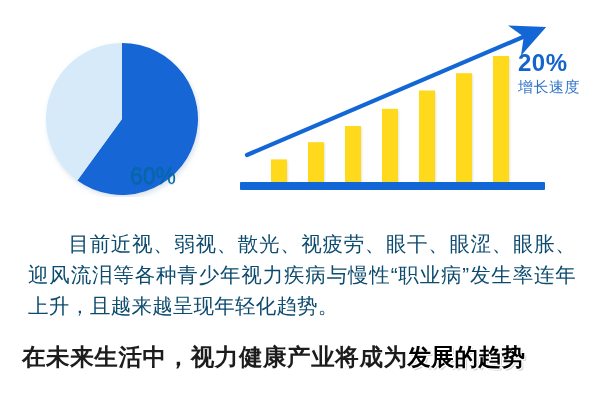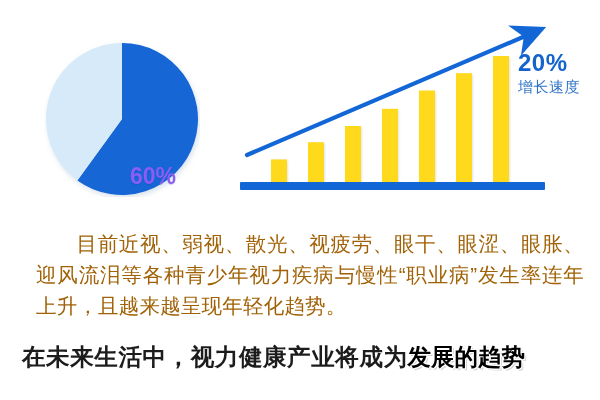--- a/index.html
+++ b/index.html
@@ -22,21 +22,21 @@
   }
 
   
   #pie-wrap{
     position:absolute;left:44px;top:41px;width:156px;height:156px;
   }
   #pie-svg{display:block;width:156px;height:156px;}
   #pie-label{
     position:absolute;
     left:86px;top:122px;
-    font-size:23px;font-weight:bold;color:#8b5cf6;
+    font-size:23px;font-weight:normal;color:#0369a1;
     letter-spacing:0px;
     white-space:nowrap;
     text-shadow:0 1px 1px rgba(0,60,130,0.18);
   }
 
   
   #bars-wrap{
     position:absolute;left:230px;top:20px;width:330px;height:185px;
   }
   #bars-svg{display:block;width:330px;height:185px;}
@@ -49,24 +49,23 @@
     line-height:26px;letter-spacing:0.5px;
   }
   #growth-sub{
     font-size:15px;color:#2f73c6;line-height:20px;margin-top:1px;
     letter-spacing:0.5px;
   }
 
   
   #body-copy{
     position:absolute;left:28px;top:228px;width:548px;
-    font-size:20.5px;line-height:31px;color:#a16207;
+    font-size:20.5px;line-height:31px;color:#0c4a6e;
     letter-spacing:0.2px;
     text-align:justify;
-    margin-left:8px;
   }
   #body-copy .indent{display:inline-block;width:40px;}
 
   #headline{
     position:absolute;left:22px;top:340px;width:560px;
     font-size:23.5px;font-weight:bold;color:#1c1c1c;
     line-height:34px;letter-spacing:0.6px;
     white-space:nowrap;
   }
   #headline .hl{

